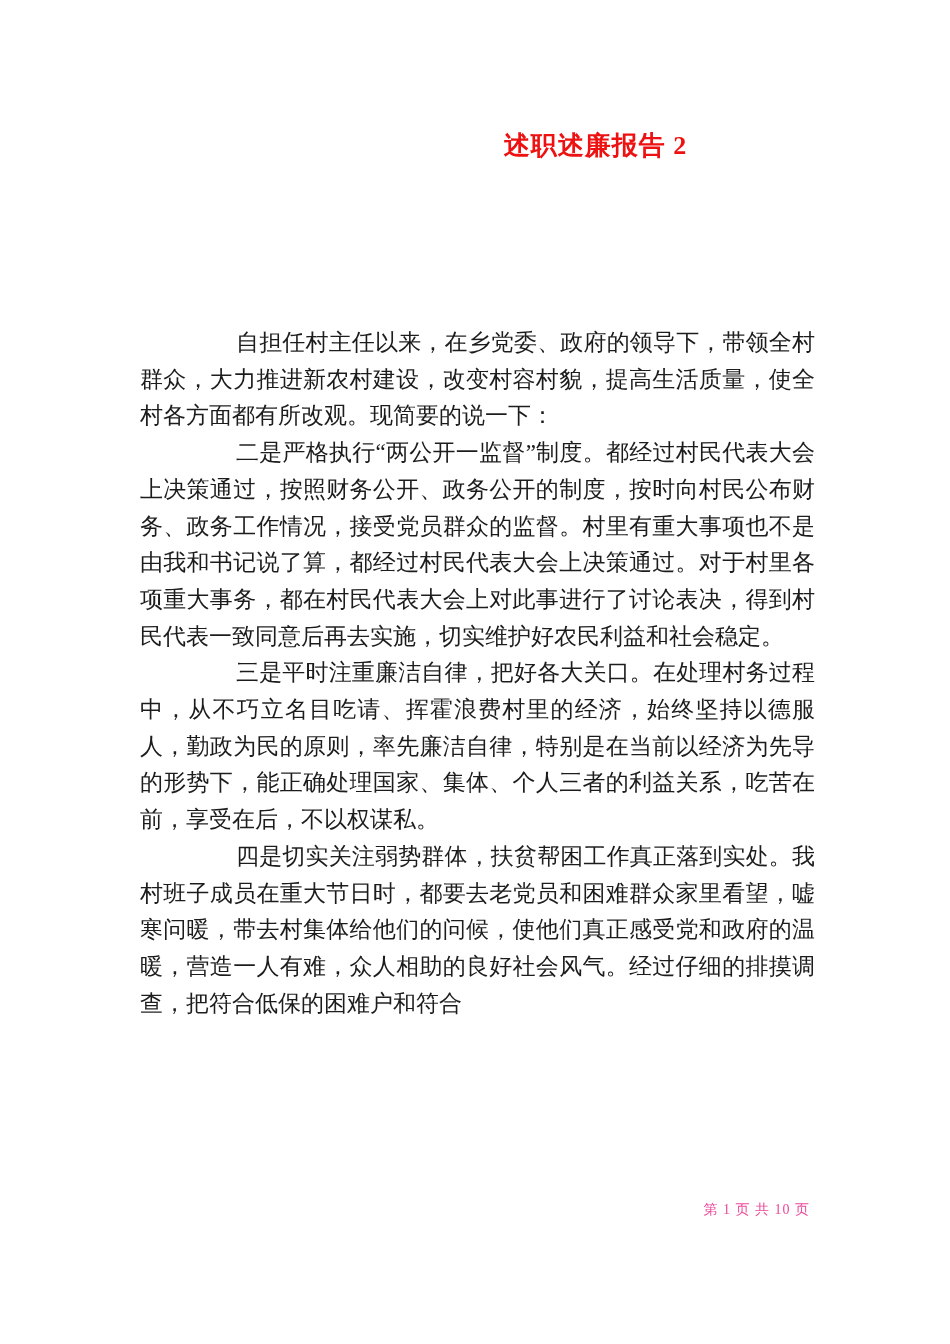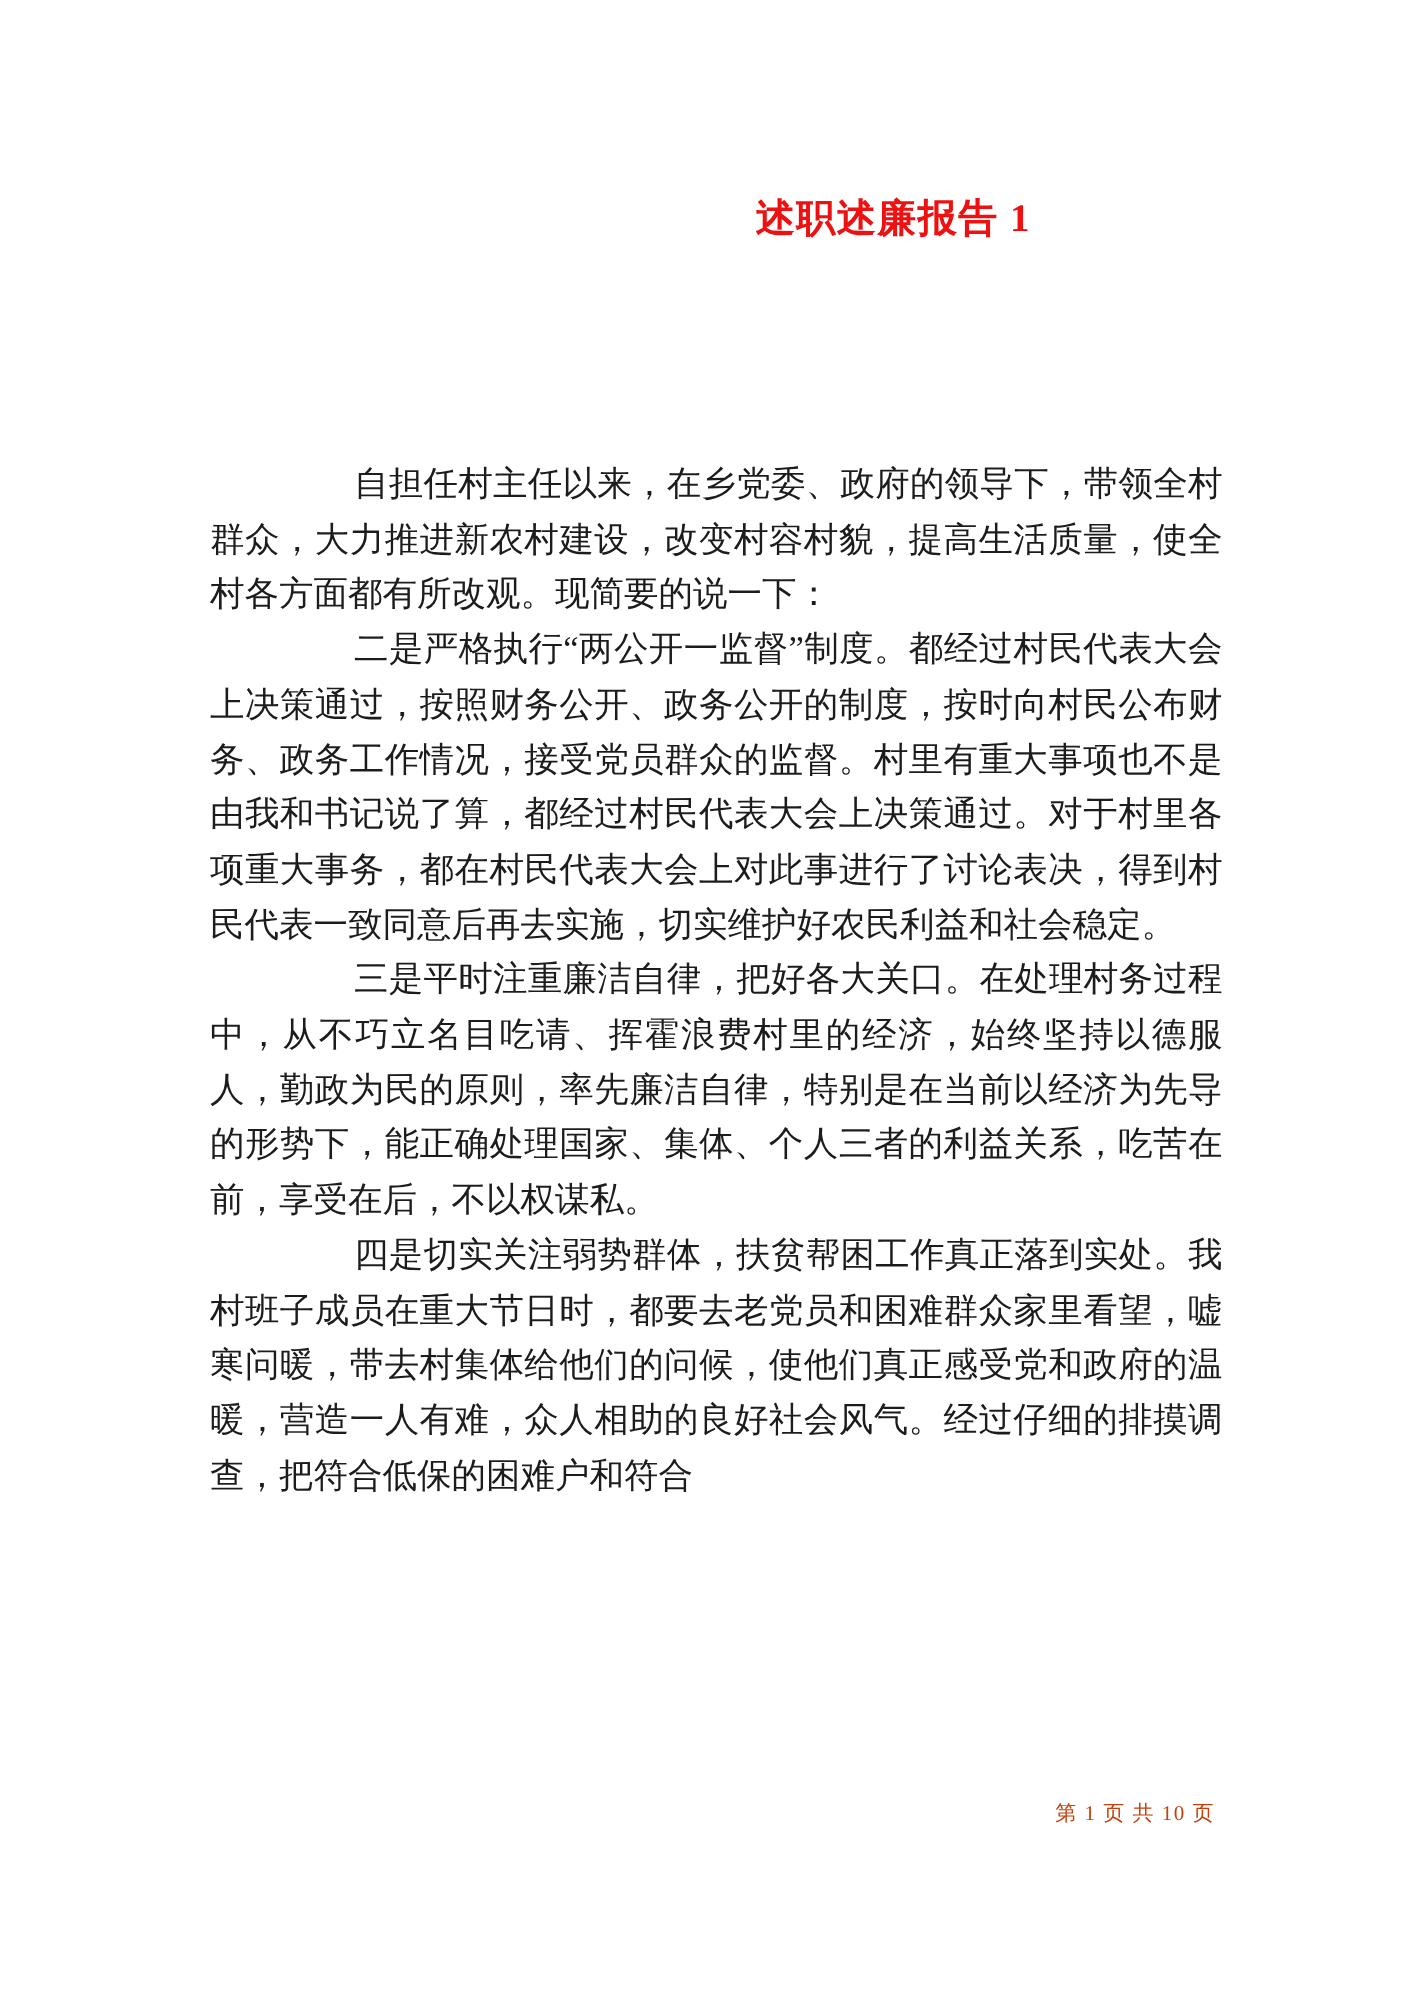--- a/index.html
+++ b/index.html
@@ -25,51 +25,51 @@
     text-align: center;
     font-size: 26px;
     line-height: 40px;
     font-weight: bold;
     color: #ee1111;
     letter-spacing: 1px;
     white-space: nowrap;
   }
   .content {
     position: absolute;
-    top: 305px;
+    top: 325px;
     left: 140px;
     width: 675px;
   }
   .content p.para {
     margin: 0;
     padding: 0;
     font-size: 23px;
     line-height: 36.7px;
     color: #1c1c1c;
     text-align: justify;
     text-justify: inter-ideograph;
     text-indent: 96px;
     word-break: normal;
   }
   .footer {
     position: absolute;
     top: 1200px;
     right: 140px;
     font-size: 14px;
     line-height: 20px;
-    color: #c2410c;
+    color: #ec4899;
     letter-spacing: 1px;
   }
 </style>
 </head>
 <body>
 
 <div class="page">
 
-  <div class="doc-title">述职述廉报告 1</div>
+  <div class="doc-title">述职述廉报告 2</div>
 
   <div class="content">
     <p class="para">自担任村主任以来，在乡党委、政府的领导下，带领全村群众，大力推进新农村建设，改变村容村貌，提高生活质量，使全村各方面都有所改观。现简要的说一下：</p>
     <p class="para">二是严格执行“两公开一监督”制度。都经过村民代表大会上决策通过，按照财务公开、政务公开的制度，按时向村民公布财务、政务工作情况，接受党员群众的监督。村里有重大事项也不是由我和书记说了算，都经过村民代表大会上决策通过。对于村里各项重大事务，都在村民代表大会上对此事进行了讨论表决，得到村民代表一致同意后再去实施，切实维护好农民利益和社会稳定。</p>
     <p class="para">三是平时注重廉洁自律，把好各大关口。在处理村务过程中，从不巧立名目吃请、挥霍浪费村里的经济，始终坚持以德服人，勤政为民的原则，率先廉洁自律，特别是在当前以经济为先导的形势下，能正确处理国家、集体、个人三者的利益关系，吃苦在前，享受在后，不以权谋私。</p>
     <p class="para">四是切实关注弱势群体，扶贫帮困工作真正落到实处。我村班子成员在重大节日时，都要去老党员和困难群众家里看望，嘘寒问暖，带去村集体给他们的问候，使他们真正感受党和政府的温暖，营造一人有难，众人相助的良好社会风气。经过仔细的排摸调查，把符合低保的困难户和符合</p>
   </div>
 
   <div class="footer">第 1 页 共 10 页</div>
 

